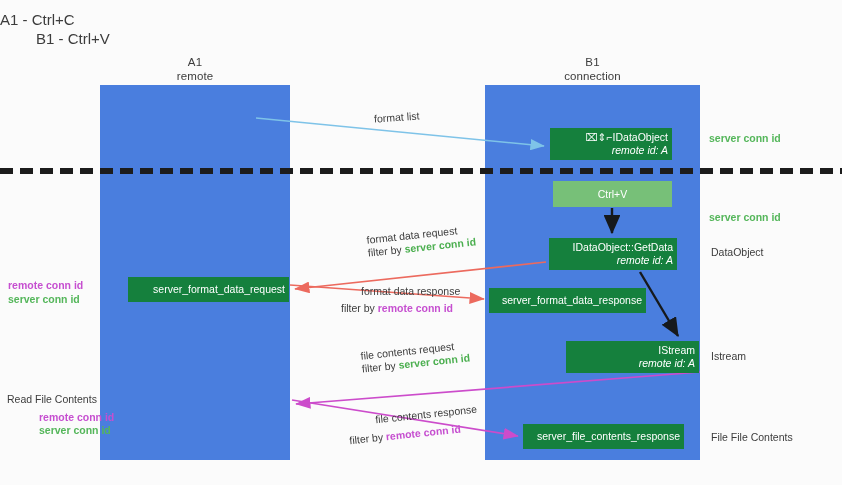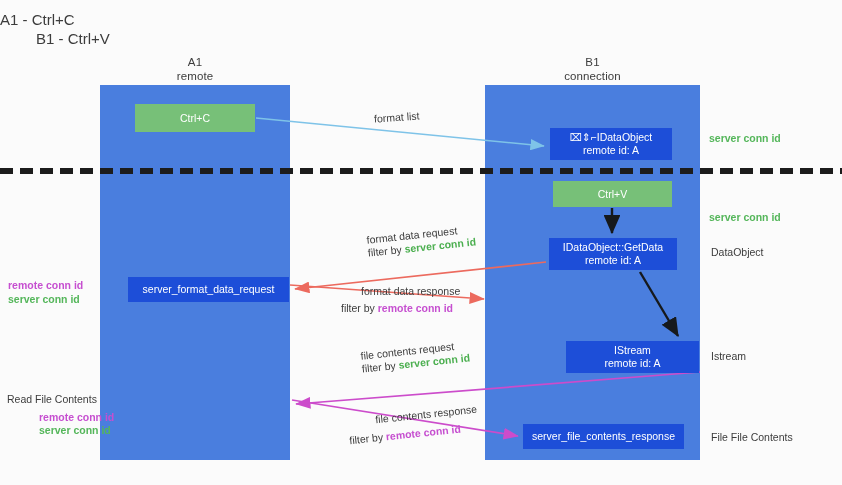--- a/index.html
+++ b/index.html
@@ -55,22 +55,22 @@
     flex-direction: column;
     align-items: center;
     justify-content: center;
     color: #ffffff;
     font-size: 10.5px;
     line-height: 13px;
     text-align: center;
     padding: 2px 4px;
   }
   .node.green { background: #77c078; }
-  .node.orange { background: #1d4ed8; }
-  .node .sub { display: block; font-size: 10.5px; }
+  .node.orange { background: #15803d; align-items: flex-end; }
+  .node .sub { display: block; font-size: 10.5px; font-style: italic; }
 
   #node-ctrlc      { left: 135px; top: 104px; width: 120px; height: 28px; }
   #node-idataobject{ left: 550px; top: 128px; width: 122px; height: 32px; }
   #node-ctrlv      { left: 553px; top: 181px; width: 119px; height: 26px; }
   #node-getdata    { left: 549px; top: 238px; width: 128px; height: 32px; }
   #node-istream    { left: 566px; top: 341px; width: 133px; height: 32px; }
   #node-fmt-req    { left: 128px; top: 277px; width: 161px; height: 25px; }
   #node-fmt-resp   { left: 489px; top: 288px; width: 157px; height: 25px; }
   #node-file-req   { left: 129px; top: 393px; width: 160px; height: 25px; }
   #node-file-resp  { left: 523px; top: 424px; width: 161px; height: 25px; }
@@ -159,23 +159,20 @@
 
     <line x1="640" y1="272" x2="678" y2="336" stroke="#16191c" stroke-width="2.4" marker-end="url(#ah-black)"></line>
 
     <line x1="700" y1="372" x2="296" y2="404" stroke="#cc4ccb" stroke-width="1.7" marker-end="url(#ah-magenta)"></line>
 
     <line x1="292" y1="400" x2="518" y2="436" stroke="#cc4ccb" stroke-width="1.7" marker-end="url(#ah-magenta)"></line>
   </svg>
 
   <div id="divider"></div>
 
-  <div class="node green" id="node-ctrlc">
-    <span>Ctrl+C</span>
-  </div>
 
   <div class="node orange" id="node-idataobject">
     <span>⌧⇕⌐IDataObject</span>
     <span class="sub">remote id: A</span>
   </div>
 
   <div class="node green" id="node-ctrlv">
     <span>Ctrl+V</span>
   </div>
 
@@ -186,20 +183,23 @@
 
   <div class="node orange" id="node-istream">
     <span>IStream</span>
     <span class="sub">remote id: A</span>
   </div>
 
   <div class="node orange" id="node-fmt-req">
     <span>server_format_data_request</span>
   </div>
 
+  <div class="node orange" id="node-fmt-resp">
+    <span>server_format_data_response</span>
+  </div>
 
 
   <div class="node orange" id="node-file-resp">
     <span>server_file_contents_response</span>
   </div>
 
   <div class="edge-label" style="left:374px; top:111px; transform:rotate(-4deg);">
     <span>format list</span>
   </div>
 

